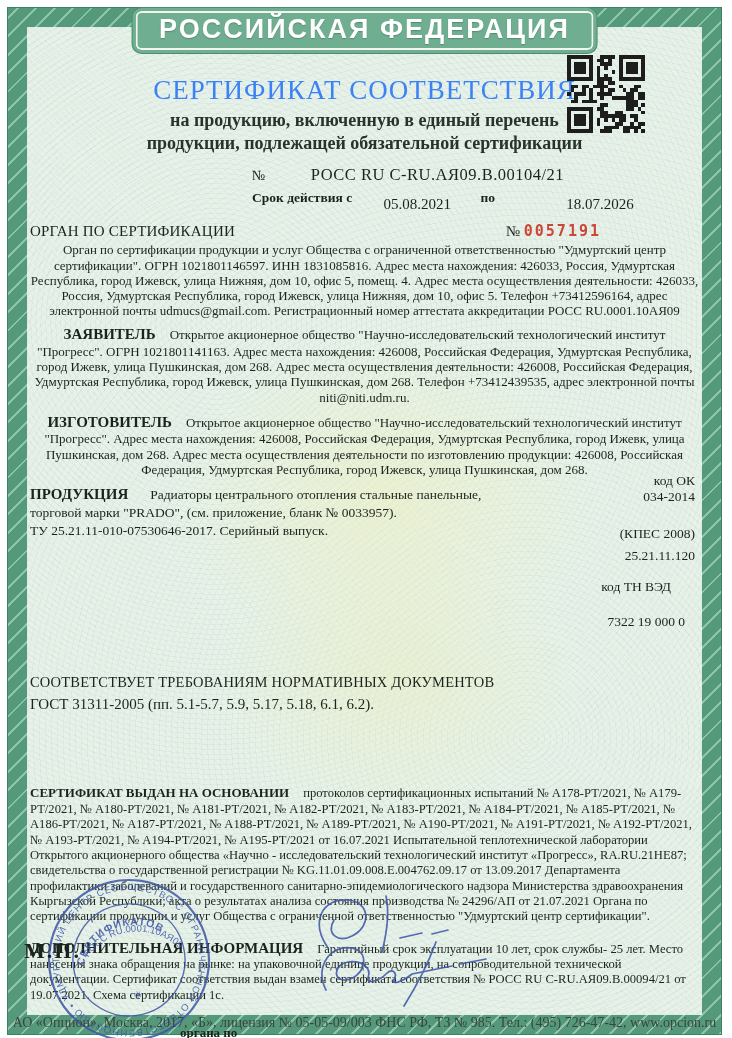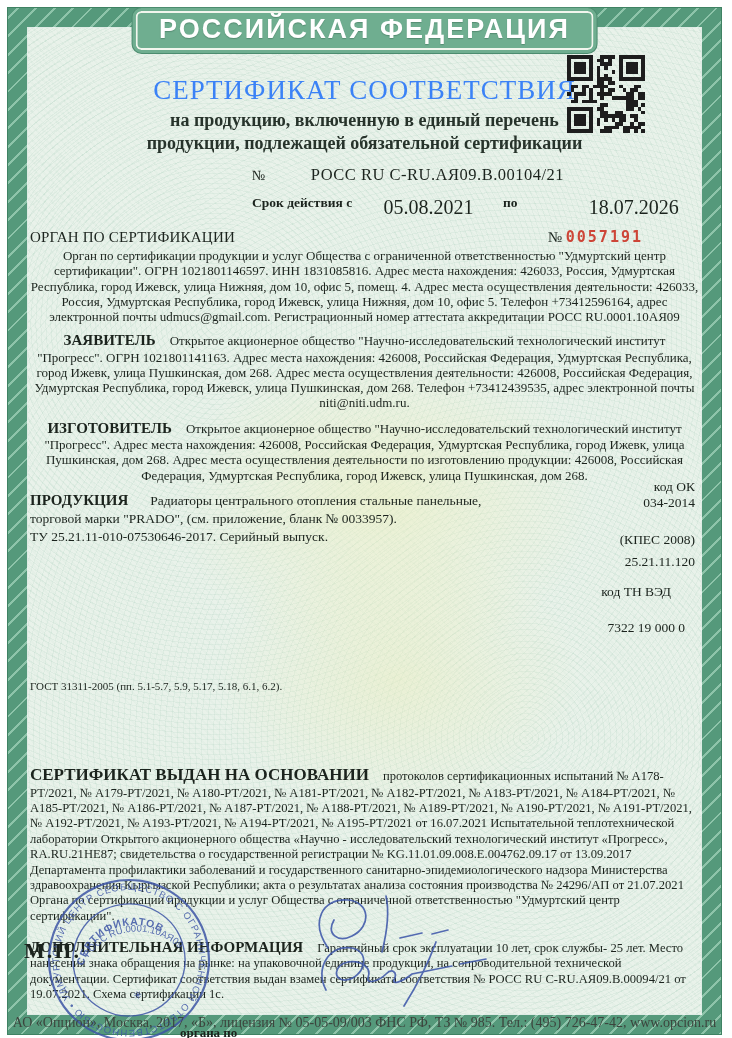--- a/index.html
+++ b/index.html
@@ -28,44 +28,44 @@
     font-size:27px;letter-spacing:2px;padding:3px 24px 5px;white-space:nowrap;
     text-shadow:0 1px 1px rgba(40,80,60,0.35);}
   
   .content{position:absolute;left:30px;top:28px;right:30px;bottom:24px;font-size:13px;line-height:1.2;}
   .title{margin-top:46px;text-align:center;font-size:27px;letter-spacing:1px;color:#3b82f6;
          font-family:"Liberation Serif",serif;}
   .subtitle{margin-top:3px;text-align:center;font-weight:bold;font-size:18px;line-height:1.25;color:#27332b;}
   .num-row{margin-top:11px;padding-left:222px;font-size:14px;}
   .num-row .num-value{margin-left:42px;font-size:16.5px;letter-spacing:0.5px;font-family:Liberation Serif, serif;}
   .validity-row{margin-top:3px;padding-left:222px;font-size:13.5px;font-weight:bold;}
-  .validity-row .date{font-weight:normal;font-size:20px;position:relative;top:7px;}
+  .validity-row .date{font-weight:normal;font-size:15px;position:relative;top:7px;}
   .validity-row .date1{margin-left:28px;margin-right:26px;}
   .validity-row .date2{margin-left:68px;}
   .sec{margin-top:14px;}
   .sec-head{font-weight:normal;font-size:15px;letter-spacing:0.2px;}
   .head-row{display:flex;justify-content:space-between;align-items:baseline;margin-top:16px;}
   .blank-no{font-size:15px;}
   .blank-no .red{color:#cd4537;font-family:"DejaVu Sans Mono",monospace;font-weight:bold;
                  font-size:15px;letter-spacing:2px;}
   .body-text{margin-top:2px;text-align:center;font-size:13px;line-height:1.17;}
   .inline-head{font-weight:bold;font-size:15px;margin-right:14px;}
   
   .prod-wrap{display:flex;margin-top:8px;}
   .prod-left{flex:1;font-size:13.5px;line-height:1.3;}
   .prod-right{width:172px;flex:none;font-size:13.5px;text-align:right;padding-right:4px;}
   .code-ok-row{display:flex;justify-content:space-between;padding-left:28px;}
   .prod-right .kpes{margin-top:9px;}
   .prod-right .okcode{margin-top:6px;}
   .prod-right .tnved-l{margin-top:14px;padding-right:24px;}
   .prod-right .tnved-v{margin-top:19px;padding-right:10px;}
   .compliance{margin-top:44px;}
-  .compliance .gost{margin-top:4px;font-size:11px;}
+  .compliance .gost{margin-top:4px;font-size:15px;}
   .basis{margin-top:72px;font-size:12.6px;line-height:1.22;}
-  .basis .inline-head{font-size:17px;}
+  .basis .inline-head{font-size:13px;}
   .additional{margin-top:14px;font-size:12.6px;line-height:1.22;}
   
   .sig-area{margin-top:6px;position:relative;}
   .sig-row{display:grid;grid-template-columns:280px 190px 1fr;column-gap:14px;align-items:end;}
   .sig-row.r1{margin-top:2px;}
   .sig-label{font-weight:bold;font-size:13px;line-height:1.25;padding-left:150px;}
   .sig-line{border-bottom:1px solid #6a6f6a;position:relative;height:22px;}
   .sig-name{font-size:15px;text-align:center;padding-bottom:2px;}
   .mp{position:absolute;left:24px;top:938px;font-weight:bold;font-size:22px;letter-spacing:2px;z-index:6;}
   
@@ -331,21 +331,21 @@
 
     <div class="validity-row">
       <span>Срок действия с</span>
       <span class="date date1">05.08.2021</span>
       <span>по</span>
       <span class="date date2">18.07.2026</span>
     </div>
 
     <div class="head-row">
       <span class="sec-head">ОРГАН ПО СЕРТИФИКАЦИИ</span>
-      <span class="blank-no" style="margin-right:56px;">
+      <span class="blank-no" style="margin-right:98px;">
         <span>№</span>
         <span class="red">0057191</span>
       </span>
     </div>
     <div class="body-text">Орган по сертификации продукции и услуг Общества с ограниченной ответственностью "Удмуртский центр сертификации". ОГРН 1021801146597. ИНН 1831085816. Адрес места нахождения: 426033, Россия, Удмуртская Республика, город Ижевск, улица Нижняя, дом 10, офис 5, помещ. 4. Адрес места осуществления деятельности: 426033, Россия, Удмуртская Республика, город Ижевск, улица Нижняя, дом 10, офис 5. Телефон +73412596164, адрес электронной почты udmucs@gmail.com. Регистрационный номер аттестата аккредитации РОСС RU.0001.10АЯ09</div>
 
     <div class="body-text sec" style="margin-top:8px;">
       <span class="inline-head">ЗАЯВИТЕЛЬ</span><span>Открытое акционерное общество "Научно-исследовательский технологический институт "Прогресс". ОГРН 1021801141163. Адрес места нахождения: 426008, Российская Федерация, Удмуртская Республика, город Ижевк, улица Пушкинская, дом 268. Адрес места осуществления деятельности: 426008, Российская Федерация, Удмуртская Республика, город Ижевск, улица Пушкинская, дом 268. Телефон +73412439535, адрес электронной почты niti@niti.udm.ru.</span>
     </div>
 
@@ -365,20 +365,21 @@
           <span>034-2014</span>
         </div>
         <div class="kpes">(КПЕС 2008)</div>
         <div class="okcode">25.21.11.120</div>
         <div class="tnved-l">код ТН ВЭД</div>
         <div class="tnved-v">7322 19 000 0</div>
       </div>
     </div>
 
     <div class="compliance">
+      <div class="sec-head" style="font-size:14.5px;">СООТВЕТСТВУЕТ ТРЕБОВАНИЯМ НОРМАТИВНЫХ ДОКУМЕНТОВ</div>
       <div class="gost">ГОСТ 31311-2005 (пп. 5.1-5.7, 5.9, 5.17, 5.18, 6.1, 6.2).</div>
     </div>
 
     <div class="basis">
       <span class="inline-head">СЕРТИФИКАТ ВЫДАН НА ОСНОВАНИИ</span><span>протоколов сертификационных испытаний № А178-РТ/2021, № А179-РТ/2021, № А180-РТ/2021, № А181-РТ/2021, № А182-РТ/2021, № А183-РТ/2021, № А184-РТ/2021, № А185-РТ/2021, № А186-РТ/2021, № А187-РТ/2021, № А188-РТ/2021, № А189-РТ/2021, № А190-РТ/2021, № А191-РТ/2021, № А192-РТ/2021, № А193-РТ/2021, № А194-РТ/2021, № А195-РТ/2021 от 16.07.2021 Испытательной теплотехнической лаборатории Открытого акционерного общества «Научно - исследовательский технологический институт «Прогресс», RA.RU.21НЕ87; свидетельства о государственной регистрации № KG.11.01.09.008.Е.004762.09.17 от 13.09.2017 Департамента профилактики заболеваний и государственного санитарно-эпидемиологического надзора Министерства здравоохранения Кыргызской Республики; акта о результатах анализа состояния производства № 24296/АП от 21.07.2021 Органа по сертификации продукции и услуг Общества с ограниченной ответственностью "Удмуртский центр сертификации".</span>
     </div>
 
     <div class="additional">
       <span class="inline-head">ДОПОЛНИТЕЛЬНАЯ ИНФОРМАЦИЯ</span><span>Гарантийный срок эксплуатации 10 лет, срок службы- 25 лет. Место нанесения знака обращения на рынке: на упаковочной единице продукции, на сопроводительной технической документации. Сертификат соответствия выдан взамен сертификата соответствия № РОСС RU С-RU.АЯ09.В.00094/21 от 19.07.2021. Схема сертификации 1с.</span>
     </div>

